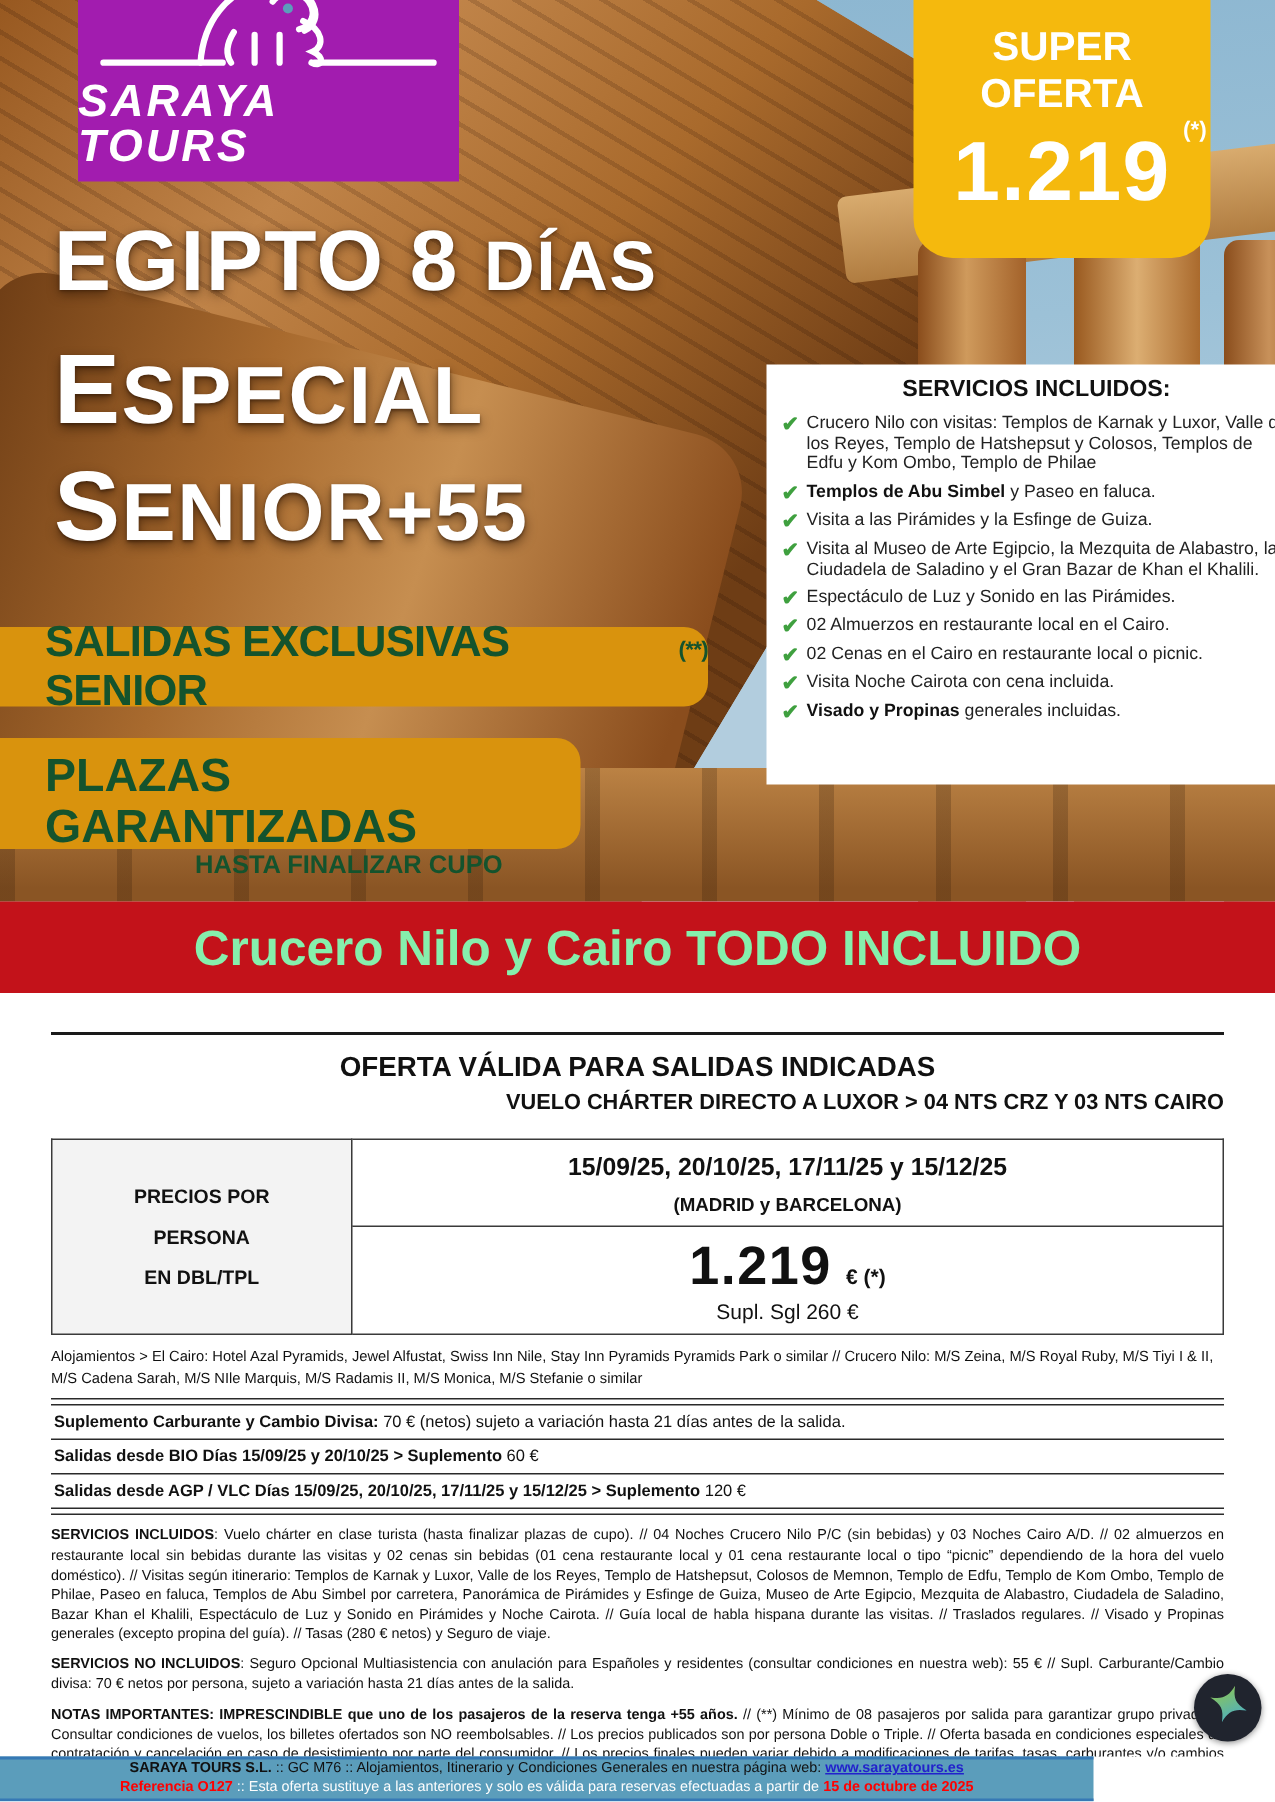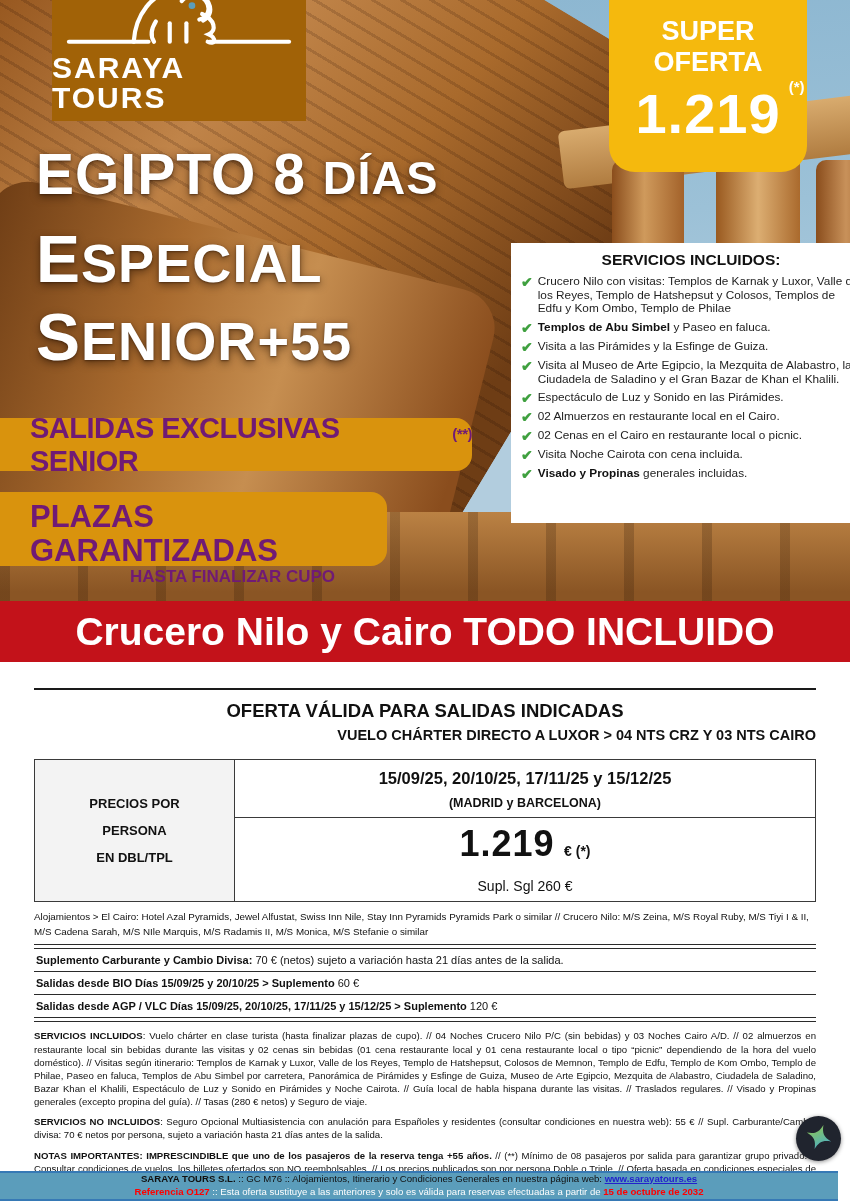--- a/index.html
+++ b/index.html
@@ -24,90 +24,90 @@
   .ph-rc2 { left:716px; top:140px; width:84px; height:470px; border-radius:10px;
             background:linear-gradient(90deg,#99591f,#dcae72 50%,#aa6a2d); }
   .ph-rc3 { left:816px; top:160px; width:60px; height:450px; border-radius:10px;
             background:linear-gradient(90deg,#8a4d1c,#c8915a 50%,#9a5c24); }
   .ph-ground { left:0; top:512px; width:850px; height:89px;
                background:linear-gradient(180deg,#bb8244 0%,#8a5524 90%); }
   .ph-ground:after { content:""; position:absolute; inset:0;
                background:repeating-linear-gradient(90deg, rgba(40,20,5,.22) 0 10px, transparent 10px 78px); }
 
   
-  .logo-box { position:absolute; left:52px; top:0; width:254px; height:121px; background:#a16207;
-              display:flex; flex-direction:column; align-items:center; justify-content:flex-end; padding-bottom:8px; }
+  .logo-box { position:absolute; left:52px; top:0; width:254px; height:121px; background:#a21caf;
+              display:flex; flex-direction:column; align-items:center; justify-content:flex-end; padding-bottom:8px;font-style:italic; }
   .logo-box svg { display:block; }
   .brand { color:#fff; font-weight:bold; font-size:30px; letter-spacing:2px; line-height:1; margin-top:2px; }
 
   
   .super { position:absolute; left:609px; top:0; width:198px; height:172px; background:#f5b90d;
            border-radius:0 0 26px 26px; color:#fff; text-align:center; font-weight:bold; padding-top:16px; }
   .super .l { font-size:27px; line-height:1.15; }
   .super .price-row { margin-top:8px; position:relative; display:inline-block; }
   .super .price { font-size:56px; line-height:1; letter-spacing:1px; }
   .super .ast { position:absolute; right:-24px; top:-8px; font-size:15px; }
 
   
   .titles { position:absolute; left:36px; top:146px; color:#fff; font-weight:bold;
             text-shadow:0 3px 8px rgba(45,22,5,.6), 0 1px 2px rgba(45,22,5,.55); }
   .t1 { font-size:57px; line-height:1; letter-spacing:1px; margin-bottom:18px; }
   .t1 .small, .t23 .rest { font-size:.82em; }
   .t23 { font-size:66px; line-height:1.18; letter-spacing:1px; }
 
   
-  .banner { position:absolute; left:0; background:#d9930d; color:#701a75; font-weight:bold;
+  .banner { position:absolute; left:0; background:#d9930d; color:#14532d; font-weight:bold;
             border-radius:0 16px 16px 0; }
   .banner1 { top:418px; width:472px; height:53px; display:flex; align-items:center; padding-left:30px;
              font-size:29px; letter-spacing:-0.5px; }
   .banner1 .sup { font-size:15px; margin-left:4px; transform:translateY(-11px); }
   .banner2 { top:492px; width:387px; height:74px; padding:8px 0 0 30px; }
   .banner2 .big { font-size:31px; line-height:1.1; }
   .banner2 .sub { font-size:17px; text-align:right; padding-right:52px; margin-top:-1px; }
 
   
   .services { position:absolute; left:511px; top:243px; width:360px; height:280px; background:#fff;
               padding:8px 10px 6px 10px; overflow:hidden; }
   .services h4 { margin:0 0 6px 0; text-align:center; font-size:15.5px; color:#111; }
   .svc-item { display:flex; gap:5px; margin-bottom:5px; font-size:11.8px; line-height:1.16; color:#222; }
   .svc-item .chk { color:#3fa03f; font-weight:bold; font-size:14px; line-height:1; flex:0 0 auto; }
   .svc-item b { color:#111; }
 
   
   .red-band { position:absolute; left:0; top:601px; width:850px; height:61px; background:#c3121a;
               display:flex; align-items:center; justify-content:center; }
-  .red-band span { color:#ffffff; font-weight:bold; font-size:39px; }
+  .red-band span { color:#86efac; font-weight:bold; font-size:33px; }
 
   
   .lower { position:absolute; left:0; top:662px; width:850px; bottom:30px; padding:0 34px; overflow:hidden; color:#111; }
   .rule-top { border-top:2px solid #1a1a1a; margin-top:26px; }
   .offer-h2 { text-align:center; font-weight:bold; font-size:18.5px; margin:10px 0 5px; }
   .offer-h3 { text-align:right; font-weight:bold; font-size:14.5px; margin:0 0 16px; }
 
   table.price { width:100%; border-collapse:collapse; border:1.6px solid #3a3a3a; }
   table.price td { border:1.6px solid #3a3a3a; }
   td.plabel { width:200px; background:#f3f3f3; text-align:center; font-weight:bold; font-size:13px; line-height:2.1; }
   td.pdates { text-align:center; padding:9px 0 7px; }
   .pdates .d { font-weight:bold; font-size:16.5px; }
   .pdates .c { font-weight:bold; font-size:12.5px; margin-top:8px; }
   td.pprice { text-align:center; padding:5px 0 7px; }
   .pprice .big { font-weight:bold; font-size:36px; letter-spacing:1px; }
   .pprice .unit { font-weight:bold; font-size:14px; margin-left:5px; }
-  .pprice .supl { font-size:14px; margin-top:13px; }
+  .pprice .supl { font-size:14px; margin-top:1px; }
 
   .aloja { font-size:9.8px; line-height:1.5; margin:8px 0 5px; }
   .drule { height:5px; border-top:1.3px solid #2a2a2a; border-bottom:1.3px solid #2a2a2a; }
   .supp-row { font-size:11px; padding:5px 2px; }
   .supp-row.b { border-bottom:1.3px solid #2a2a2a; }
   .supp-row b { font-size:11px; }
   .para { font-size:9.6px; line-height:1.37; text-align:justify; margin:7px 0; }
   .para b { font-size:9.6px; }
 
   
-  .footer { position:absolute; left:0; bottom:0; width:838px; height:30px; background:#5b9dbb;
+  .footer { position:absolute; left:0; bottom:0; width:729px; height:30px; background:#5b9dbb;
             border-top:2px solid #3679b5; border-bottom:2px solid #3679b5;
             display:flex; flex-direction:column; justify-content:center; text-align:center;
             font-size:9.6px; line-height:1.35; color:#111; }
   .footer .link { color:#2222cc; text-decoration:underline; font-weight:bold; }
   .footer .red { color:#f00; font-weight:bold; }
   .footer .white { color:#fdfdfd; }
 
   
   .widget { position:absolute; right:9px; bottom:40px; width:45px; height:45px; border-radius:50%;
             background:#20242e; display:flex; align-items:center; justify-content:center;
@@ -268,17 +268,17 @@
         <path d="M50 4 C56 34 66 44 96 50 C66 56 56 66 50 96 C44 66 34 56 4 50 C34 44 44 34 50 4 Z" fill="url(#stargrad)"></path>
       </svg>
     </span>
   </div>
 
   <div class="footer">
     <div>
       <b>SARAYA TOURS S.L.</b><span> :: GC M76 ::  Alojamientos, Itinerario y Condiciones Generales en nuestra página web:  </span><a class="link" href="#">www.sarayatours.es</a>
     </div>
     <div>
-      <span class="red">Referencia O127</span><span class="white"> :: Esta oferta sustituye a las anteriores y solo es válida para reservas efectuadas a partir de </span><span class="red">15 de octubre de 2032</span>
+      <span class="red">Referencia O127</span><span class="white"> :: Esta oferta sustituye a las anteriores y solo es válida para reservas efectuadas a partir de </span><span class="red">15 de octubre de 2025</span>
     </div>
   </div>
 
 </div>
 
 </body></html>

